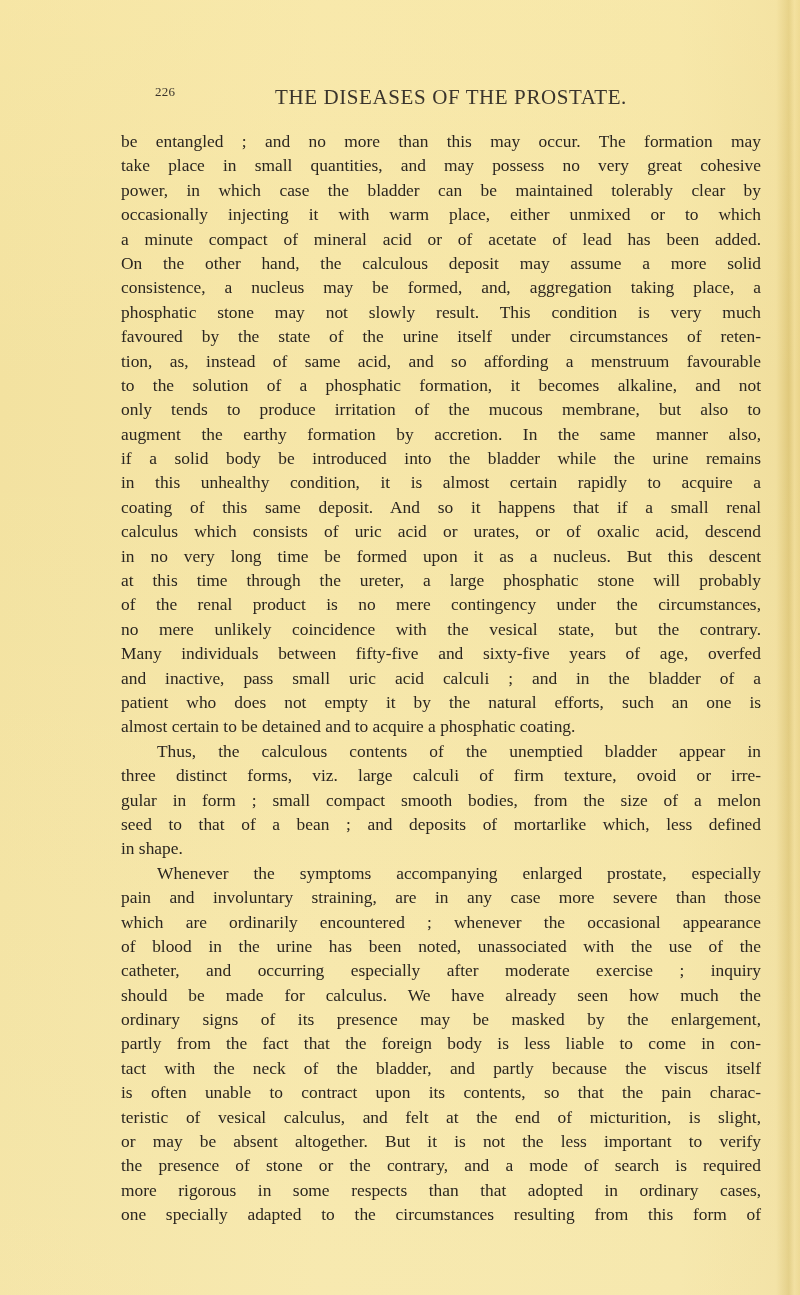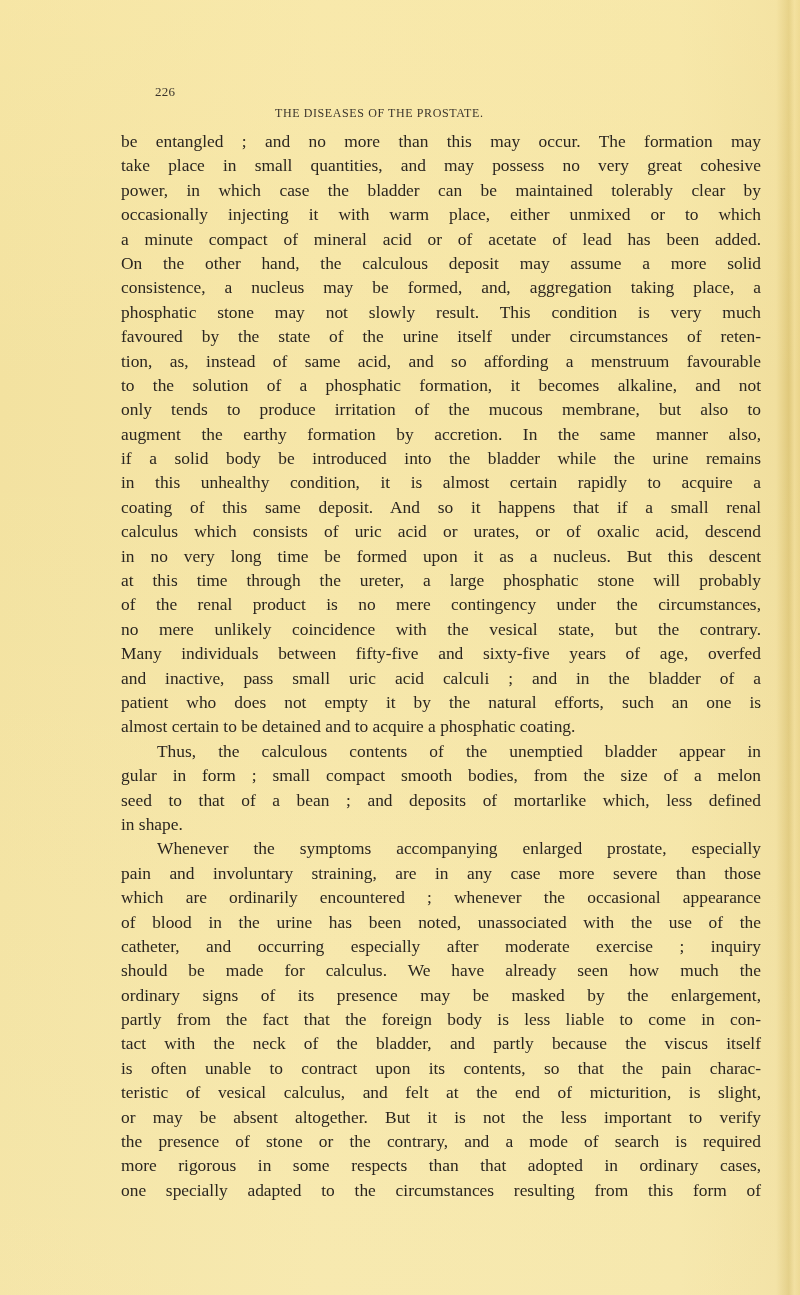--- a/index.html
+++ b/index.html
@@ -35,23 +35,22 @@
       position: absolute;
       left: 0;
       top: 0;
       font-size: 13px;
       margin-left: 36px;
     }
     .running-title {
       position: absolute;
       left: 156px;
       top: 1px;
-      font-size: 12px;
+      font-size: 21px;
       letter-spacing: 0.6px;
-      margin-top: 21px;
     }
     .body-text {
       position: absolute;
       top: 129px;
       left: 121px;
       width: 640px;
       font-size: 17.4px;
       line-height: 24.4px;
       text-align: justify;
     }
@@ -102,20 +101,21 @@
         <span class="line">at this time through the ureter, a large phosphatic stone will probably</span>
         <span class="line">of the renal product is no mere contingency under the circumstances,</span>
         <span class="line">no mere unlikely coincidence with the vesical state, but the contrary.</span>
         <span class="line">Many individuals between fifty-five and sixty-five years of age, overfed</span>
         <span class="line">and inactive, pass small uric acid calculi ; and in the bladder of a</span>
         <span class="line">patient who does not empty it by the natural efforts, such an one is</span>
         <span class="line last">almost certain to be detained and to acquire a phosphatic coating.</span>
       </div>
       <div>
         <span class="line indent">Thus, the calculous contents of the unemptied bladder appear in</span>
+        <span class="line">three distinct forms, viz. large calculi of firm texture, ovoid or irre-</span>
         <span class="line">gular in form ; small compact smooth bodies, from the size of a melon</span>
         <span class="line">seed to that of a bean ; and deposits of mortarlike which, less defined</span>
         <span class="line last">in shape.</span>
       </div>
       <div>
         <span class="line indent">Whenever the symptoms accompanying enlarged prostate, especially</span>
         <span class="line">pain and involuntary straining, are in any case more severe than those</span>
         <span class="line">which are ordinarily encountered ; whenever the occasional appearance</span>
         <span class="line">of blood in the urine has been noted, unassociated with the use of the</span>
         <span class="line">catheter, and occurring especially after moderate exercise ; inquiry</span>

